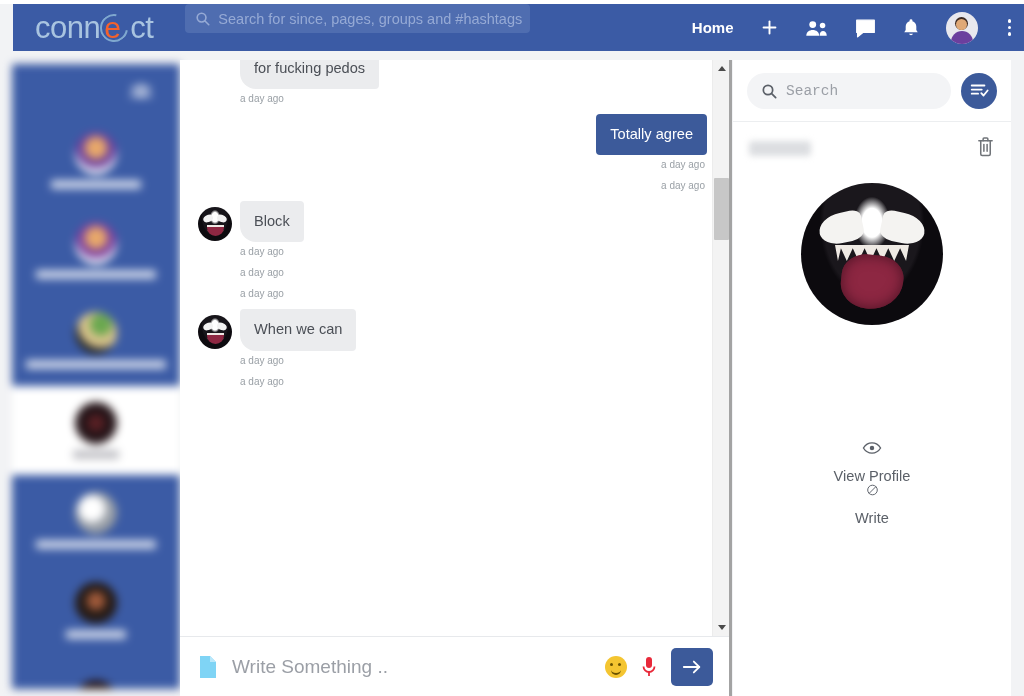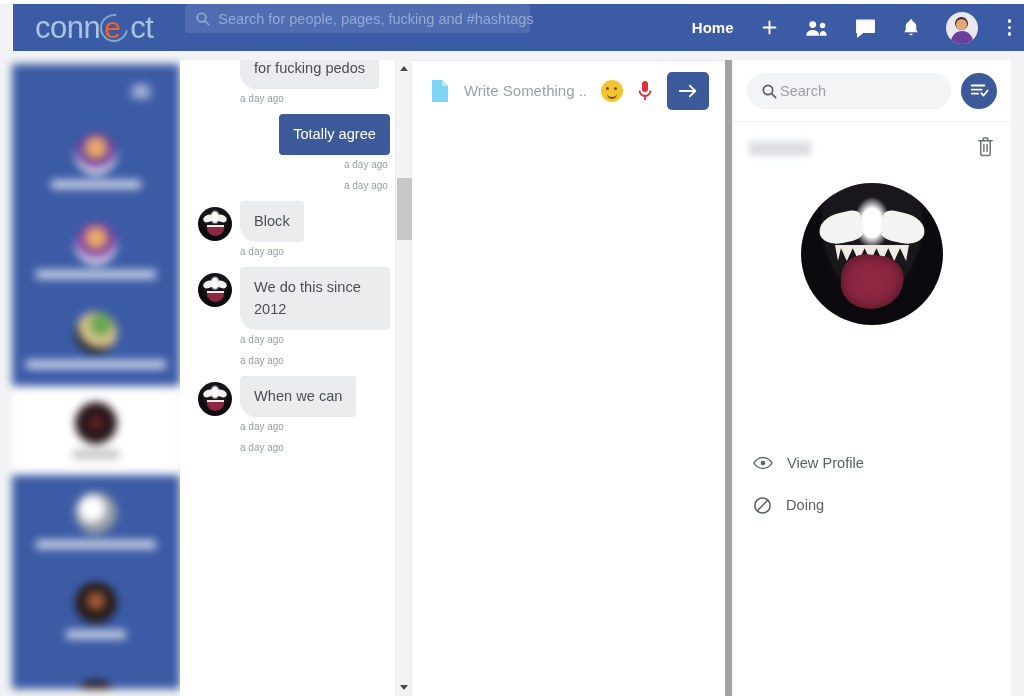--- a/index.html
+++ b/index.html
@@ -75,21 +75,21 @@
   .sb-av.p6 { background: radial-gradient(circle at 50% 45%, #a05a3a 0 24%, #241a16 36% 70%, #3b5ba5 74% 100%); }
   .sb-name { width: 90px; height: 9px; border-radius:2px; background: rgba(255,255,255,0.72); }
   .sb-item.active .sb-name { background: rgba(120,120,130,0.45); width:46px; }
   .sb-name.wide { width: 120px; }
   .sb-name.xwide { width: 140px; }
   .sb-name.narrow { width: 60px; }
 
   
   .chat {
     position:absolute; left:180px; top:60px; width: 552px; height: 636px;
-    background:#ffffff; display:flex; flex-direction:row; border-right:7px solid #a3a3a3;justify-content:center;
+    background:#ffffff; display:flex; flex-direction:column; border-right:3px solid #a3a3a3;justify-content:center;
   }
   .chat-scroll {
     flex:1; position:relative; overflow:hidden; padding: 0 22px 0 18px;
   }
   .msg-row { display:flex; gap:8px; align-items:flex-start; margin-bottom: 2px; }
   .msg-row.out { justify-content:flex-end; }
   .msg-av { width:34px; height:34px; border-radius:50%; flex:0 0 34px; margin-top:6px;
             background: radial-gradient(ellipse at 50% 30%, #ffffff 0 14%, #17151a 22% 52%, #0d0b0f 56% 100%);
             position:relative; overflow:hidden; }
   .msg-av::before {
@@ -122,40 +122,40 @@
   .vsb .arrow i { width:0;height:0;border-left:4px solid transparent;border-right:4px solid transparent; }
   .vsb .arrow.up i { border-bottom:5px solid #4a4a4a; }
   .vsb .arrow.down i { border-top:5px solid #4a4a4a; }
   .vsb .thumb { position:absolute; left:1px; top:118px; width:15px; height:62px; background:#c7c7c7; border-radius:1px; }
 
   
   .composer {
     height: 60px; background:#fff; border-top:1px solid #e7e9ec;
     display:flex; align-items:center; padding: 0 16px 0 18px; gap: 14px;
   }
-  .composer .ph { flex:1; color:#9b9fa6; font-size:15px; }
+  .composer .ph { flex:1; color:#9b9fa6; font-size:19px; }
   .emoji-btn { width:22px;height:22px;border-radius:50%;background:#f4c531;position:relative; }
   .emoji-btn::before{content:"";position:absolute;left:5px;top:7px;width:3px;height:3px;border-radius:50%;background:#6b5300;box-shadow:8px 0 0 #6b5300;}
   .emoji-btn::after{content:"";position:absolute;left:6px;top:12px;width:10px;height:5px;border-radius:0 0 6px 6px;border-bottom:2px solid #6b5300;}
   .send-btn {
     width:42px; height:38px; border-radius:5px; background:#3c5a9a;
     display:flex; align-items:center; justify-content:center;
   }
 
   
   .right {
     position:absolute; left:733px; top:60px; width: 278px; height: 636px; background:#fff;
   }
   .right-search {
     height:62px; display:flex; align-items:center; gap:10px; padding: 0 14px;
     border-bottom:1px solid #eceef0;
   }
   .rs-field {
     flex:1; height:36px; border-radius:18px; background:#f3f4f6;
-    display:flex; align-items:center; gap:3px; padding: 0 14px;
+    display:flex; align-items:center; gap:9px; padding: 0 14px; font-family: Liberation Mono, monospace;
   }
   .rs-field .ph { color:#9b9fa6; font-size:14.5px; }
   .rs-btn { width:36px; height:36px; border-radius:50%; background:#3c5a9a;
             display:flex; align-items:center; justify-content:center; flex:0 0 36px; }
   .right-top { display:flex; align-items:center; padding: 14px 16px 0 16px; }
   .r-name { width:62px; height:15px; border-radius:3px; background:#dcdee1; filter: blur(3px); }
   .trash { margin-left:auto; }
   .profile-pic {
     width:142px; height:142px; border-radius:50%; margin: 22px auto 0 auto;
     background: radial-gradient(ellipse at 50% 28%, #ffffff 0 10%, #1a171c 18% 48%, #0c0a0e 52% 100%);
@@ -169,21 +169,21 @@
   .profile-pic .teeth {
     position:absolute; left:34px; top:62px; width:74px; height:16px; background:#efeae4;
     clip-path: polygon(0 0,100% 0,96% 100%,88% 20%,80% 100%,72% 20%,64% 100%,56% 20%,48% 100%,40% 20%,32% 100%,24% 20%,16% 100%,8% 20%,4% 100%);
   }
   .profile-pic .tongue {
     position:absolute; left:40px; top:72px; width:62px; height:54px; background:#8d2742;
     border-radius: 40% 40% 55% 45%; transform: rotate(6deg);
     box-shadow: inset 0 0 14px #4b1224;
   }
   .right-actions { position:absolute; left:0; bottom:170px; width:100%; padding: 0 20px; }
-  .r-action { display:flex; align-items:center; gap:14px; height:42px; color:#5b6068; font-size:14.6px; }
+  .r-action { display:flex; align-items:center; gap:14px; height:42px; color:#5b6068; font-size:14.6px;flex-direction:column; }
 </style>
 </head>
 <body>
 
 <div class="app">
 
   <div class="top-sliver"></div>
 
   <div class="header">
 
@@ -194,21 +194,21 @@
           <span class="lg-e">e</span>
         </span>
         <span class="lg-post">ct</span>
     </div>
 
     <div class="search-box">
       <svg width="15" height="15" viewBox="0 0 24 24" fill="none" stroke="#96aad5" stroke-width="2.6">
         <circle cx="10.5" cy="10.5" r="7"></circle>
           <line x1="16" y1="16" x2="22" y2="22" stroke-linecap="round"></line>
       </svg>
-      <span class="ph">Search for people, pages, fucking and #hashtags</span>
+      <span class="ph">Search for since, pages, groups and #hashtags</span>
     </div>
 
     <div class="nav-right">
       <span class="nav-home">Home</span>
 
       <span class="nav-icon">
         <svg width="19" height="19" viewBox="0 0 24 24" stroke="#fff" stroke-width="2.4" stroke-linecap="round">
           <line x1="12" y1="4.5" x2="12" y2="19.5"></line>
             <line x1="4.5" y1="12" x2="19.5" y2="12"></line>
         </svg>
@@ -310,26 +310,20 @@
       <div class="stamp out">a day ago</div>
 
       <div class="msg-row">
         <div class="msg-av">
             <span class="mouth"></span>
           </div>
         <div class="bubble in">Block</div>
       </div>
       <div class="stamp">a day ago</div>
 
-      <div class="msg-row">
-        <div class="msg-av">
-            <span class="mouth"></span>
-          </div>
-        <div class="bubble in">We do this since 2012</div>
-      </div>
       <div class="stamp">a day ago</div>
 
       <div class="stamp">a day ago</div>
 
       <div class="msg-row">
         <div class="msg-av">
             <span class="mouth"></span>
           </div>
         <div class="bubble in">When we can</div>
       </div>
@@ -415,19 +409,19 @@
           <path d="M1 7s3.6-6 10-6 10 6 10 6-3.6 6-10 6S1 7 1 7z"></path>
             <circle cx="11" cy="7" r="2.6" fill="#5b6068" stroke="none"></circle>
         </svg>
         <span>View Profile</span>
       </div>
       <div class="r-action">
         <svg width="19" height="19" viewBox="0 0 20 20" fill="none" stroke="#5b6068" stroke-width="1.6">
           <circle cx="10" cy="10" r="8"></circle>
             <line x1="4.3" y1="15.7" x2="15.7" y2="4.3"></line>
         </svg>
-        <span>Doing</span>
+        <span>Write</span>
       </div>
     </div>
 
   </div>
 
 </div>
 
 </body></html>

